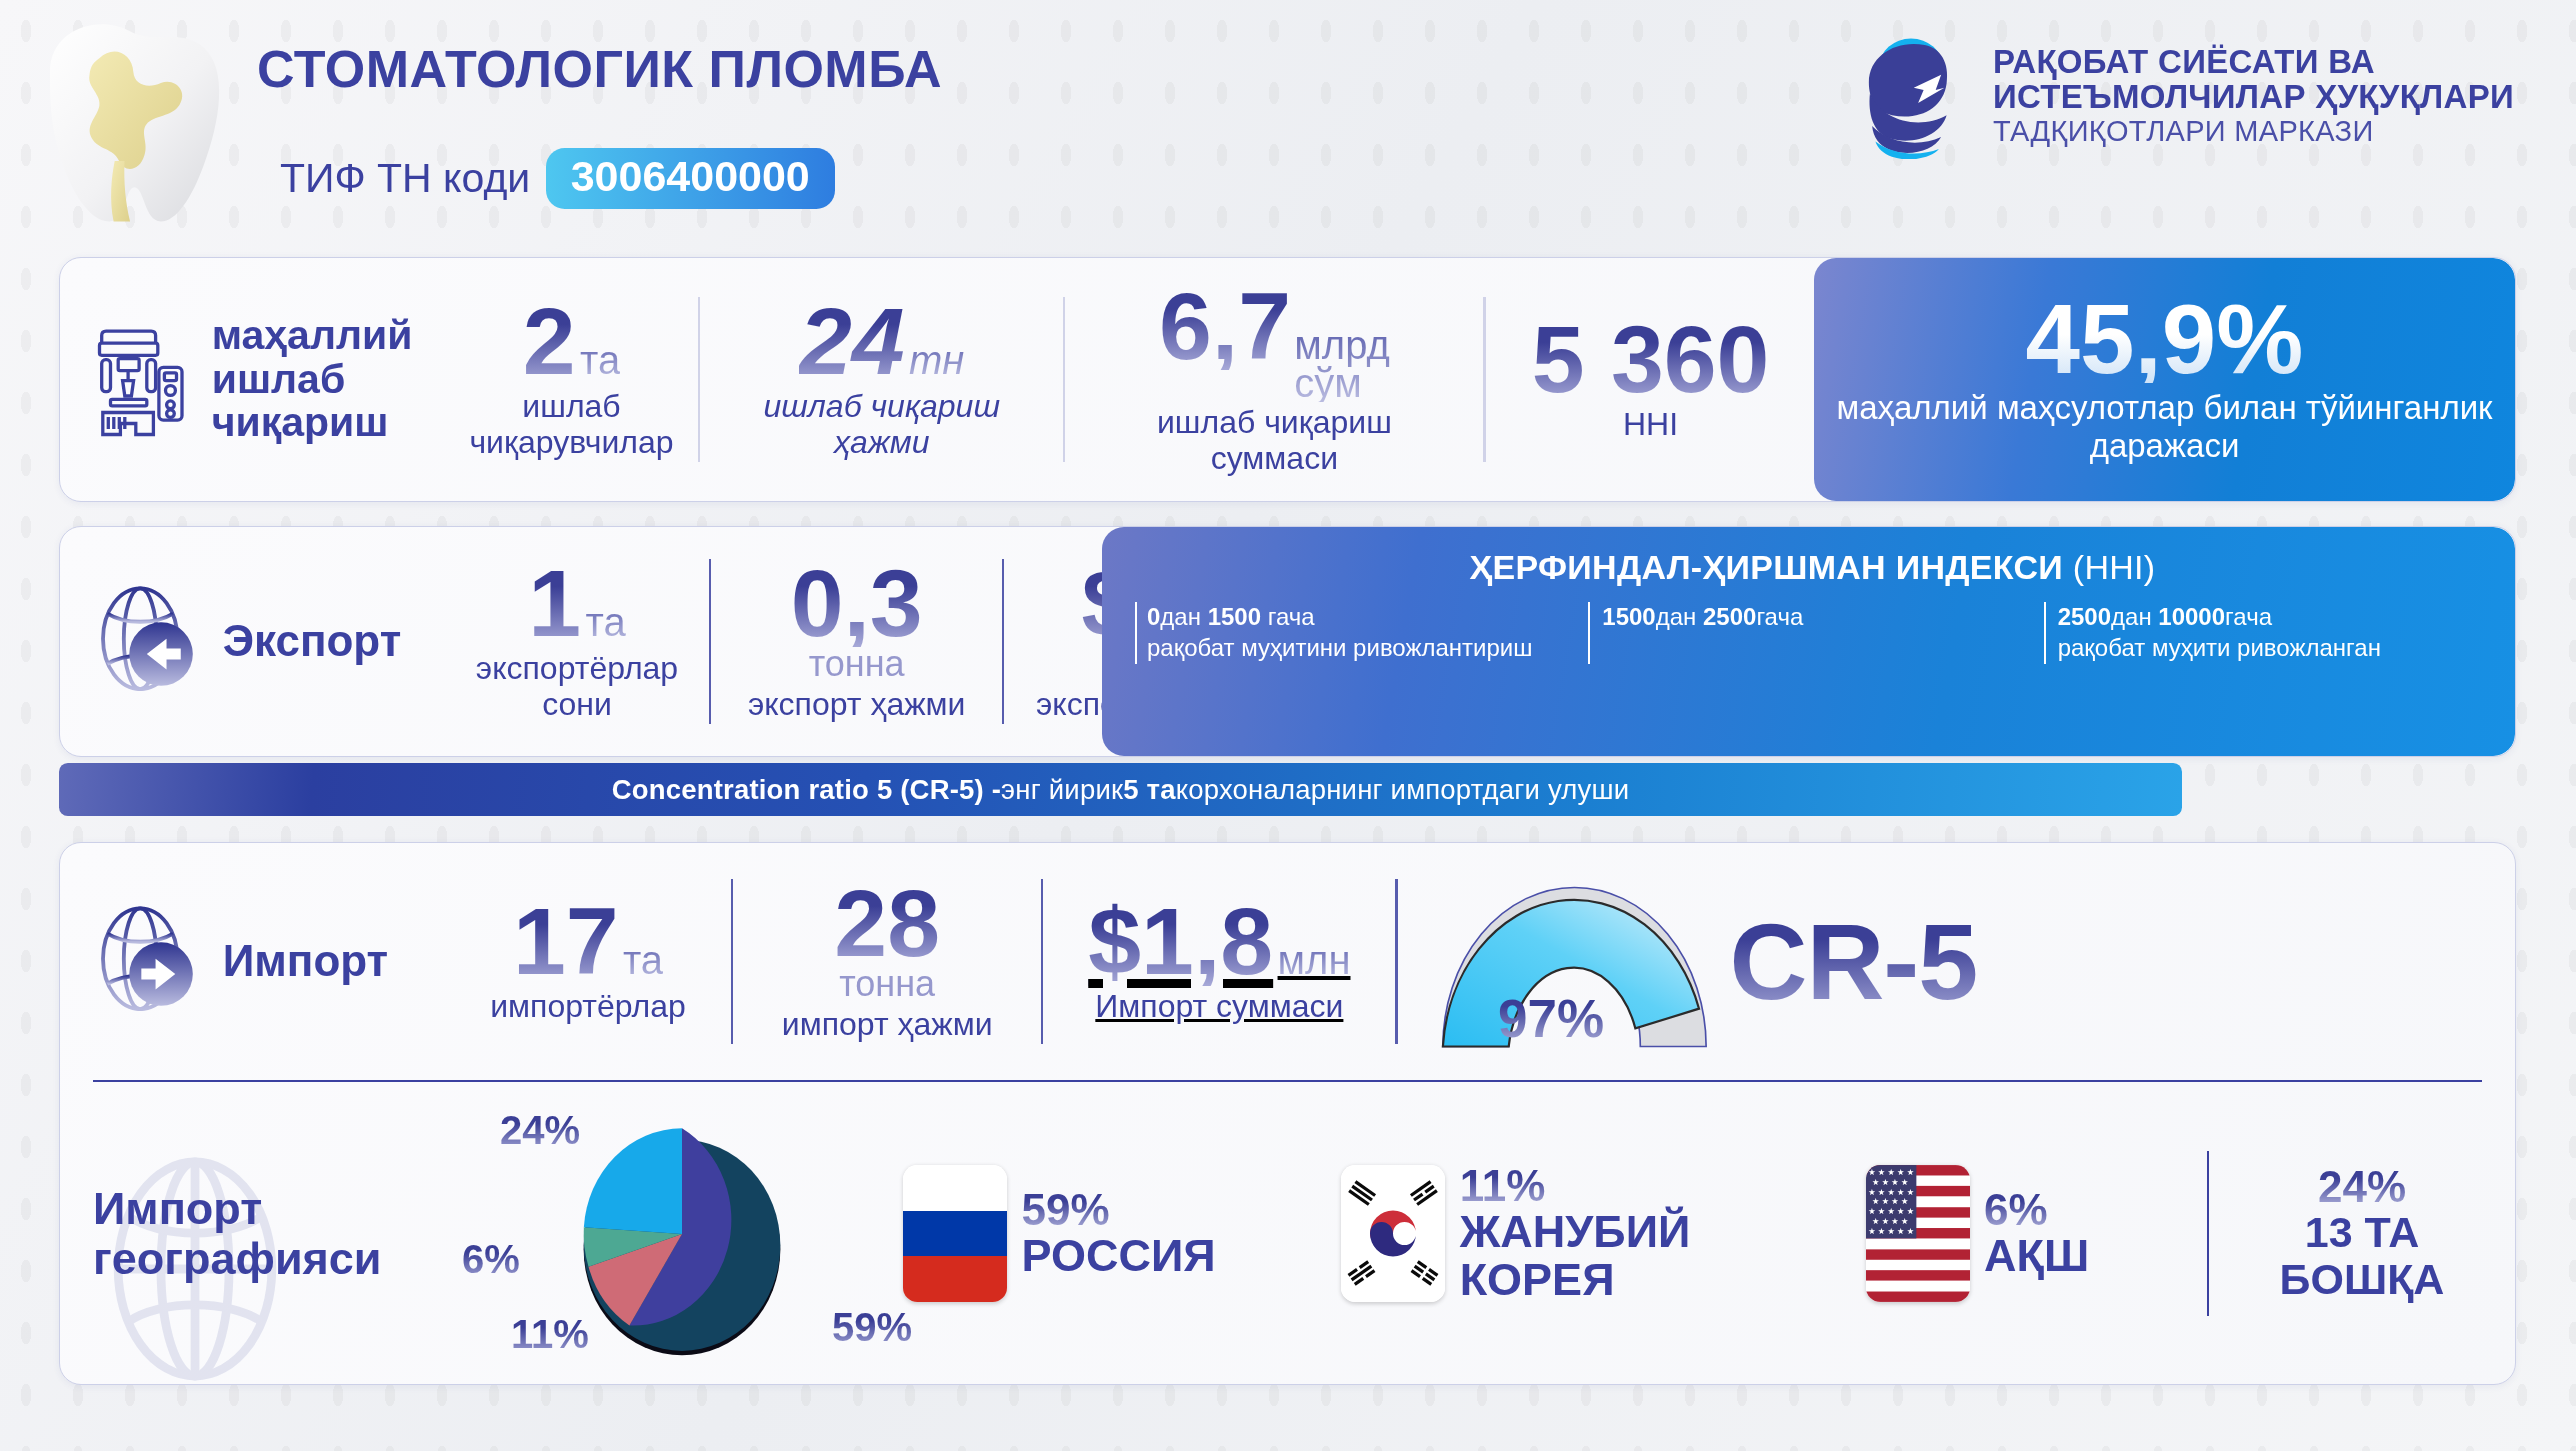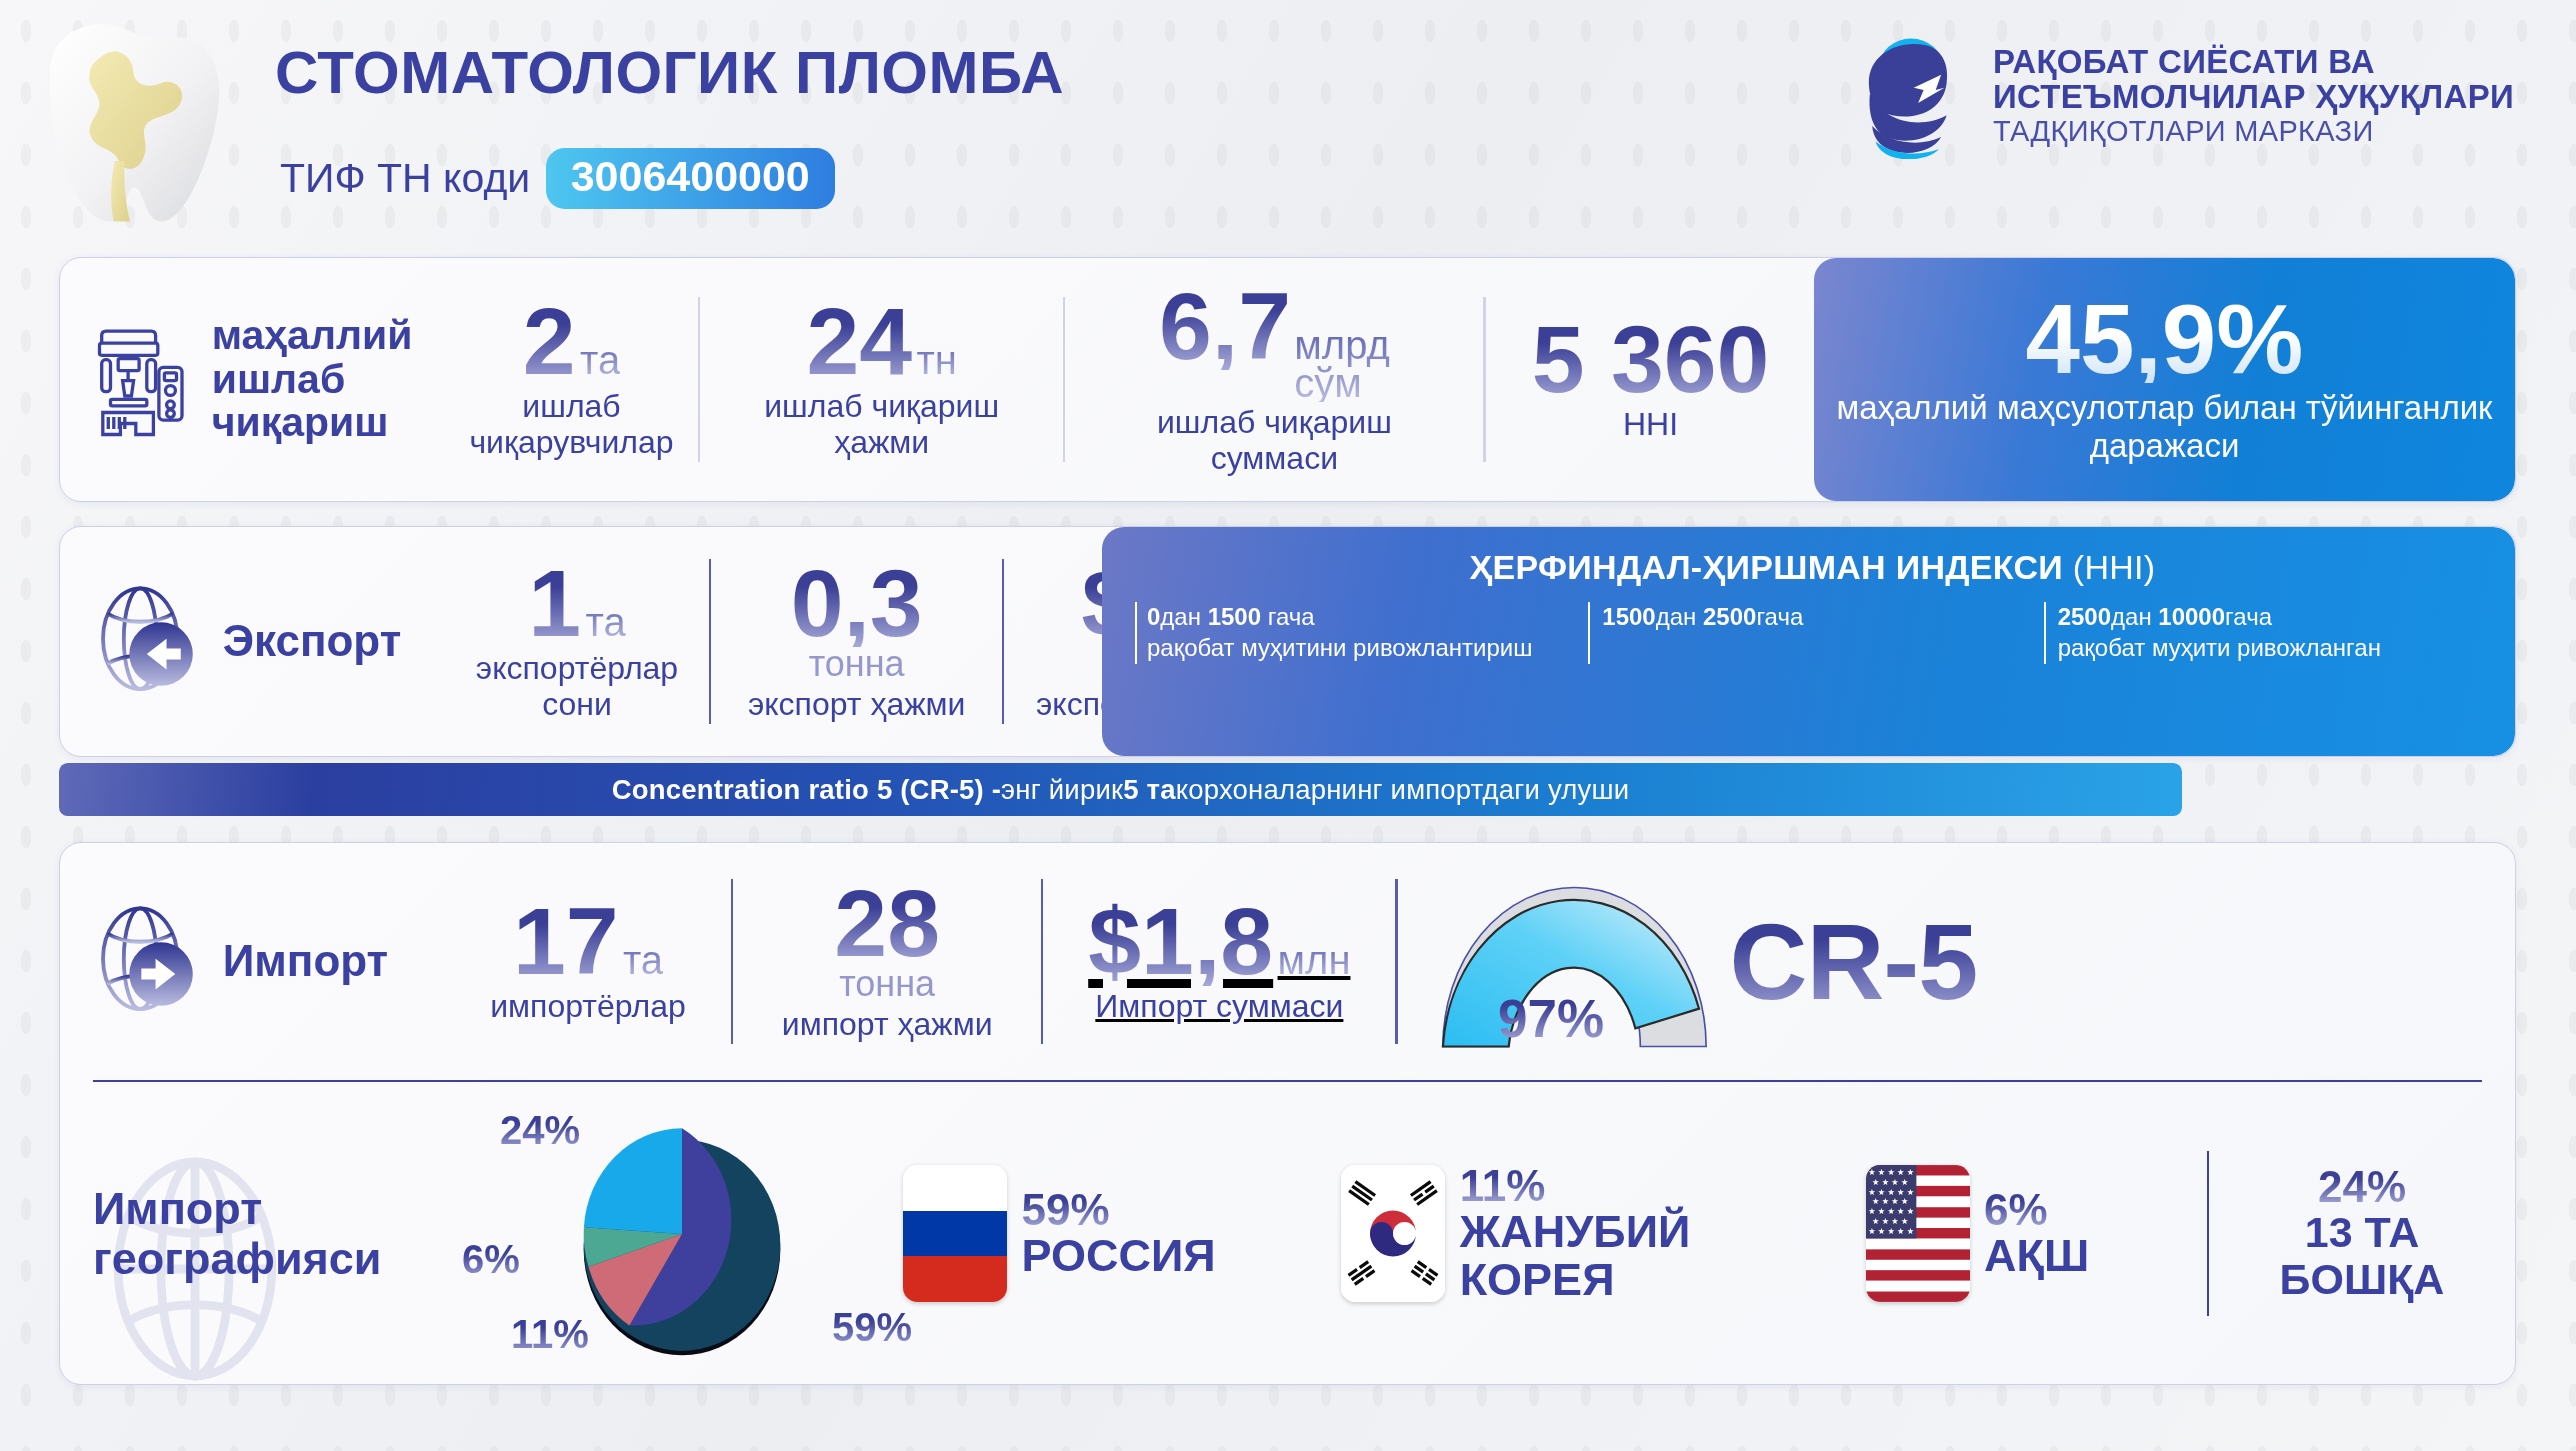--- a/index.html
+++ b/index.html
@@ -24,22 +24,22 @@
     z-index:-1;
   }
   .page{ position:relative; width:2576px; height:1452px; }
 
   
   .header{ position:absolute; left:0; top:0; width:2576px; height:231px; }
   .tooth{
     position:absolute; left:16.5px; top:5.5px; width:236px; height:220px;
   }
   .title{
-    position:absolute; left:275px; top:43px;
-    font-size:60px; font-weight:bold; color:#3b41a0;
+    position:absolute; left:257px; top:43px;
+    font-size:52px; font-weight:bold; color:#3b41a0;
     letter-spacing:0.5px; line-height:1;
   }
   .code-row{ position:absolute; left:280px; top:148px; display:flex; align-items:center; gap:15.4px; }
   .code-label{ font-size:41px; color:#3b41a0; font-weight:400; }
   .code-badge{
     background:linear-gradient(90deg,#4ec7f0 0%,#2e7de0 100%);
     color:#ffffff; font-size:43px; font-weight:bold;
     padding:5.5px 25px 10px 25px; border-radius:18.7px; line-height:1.05;
   }
 
@@ -265,21 +265,21 @@
         <div class="statnum">
           <span class="bignum">2</span>
           <span class="unit">та</span>
         </div>
         <div class="caption" style="white-space:pre-line">ишлаб
 чиқарувчилар</div>
       </div>
 
       <div class="vdiv light"></div>
 
-      <div class="stat" style="flex:0 0 363px;">
+      <div class="stat" style="flex:0 0 363px;font-style:italic;">
         <div class="statnum">
           <span class="bignum">24</span>
           <span class="unit">тн</span>
         </div>
         <div class="caption" style="white-space:pre-line">ишлаб чиқариш
 ҳажми</div>
       </div>
 
       <div class="vdiv light"></div>
 

